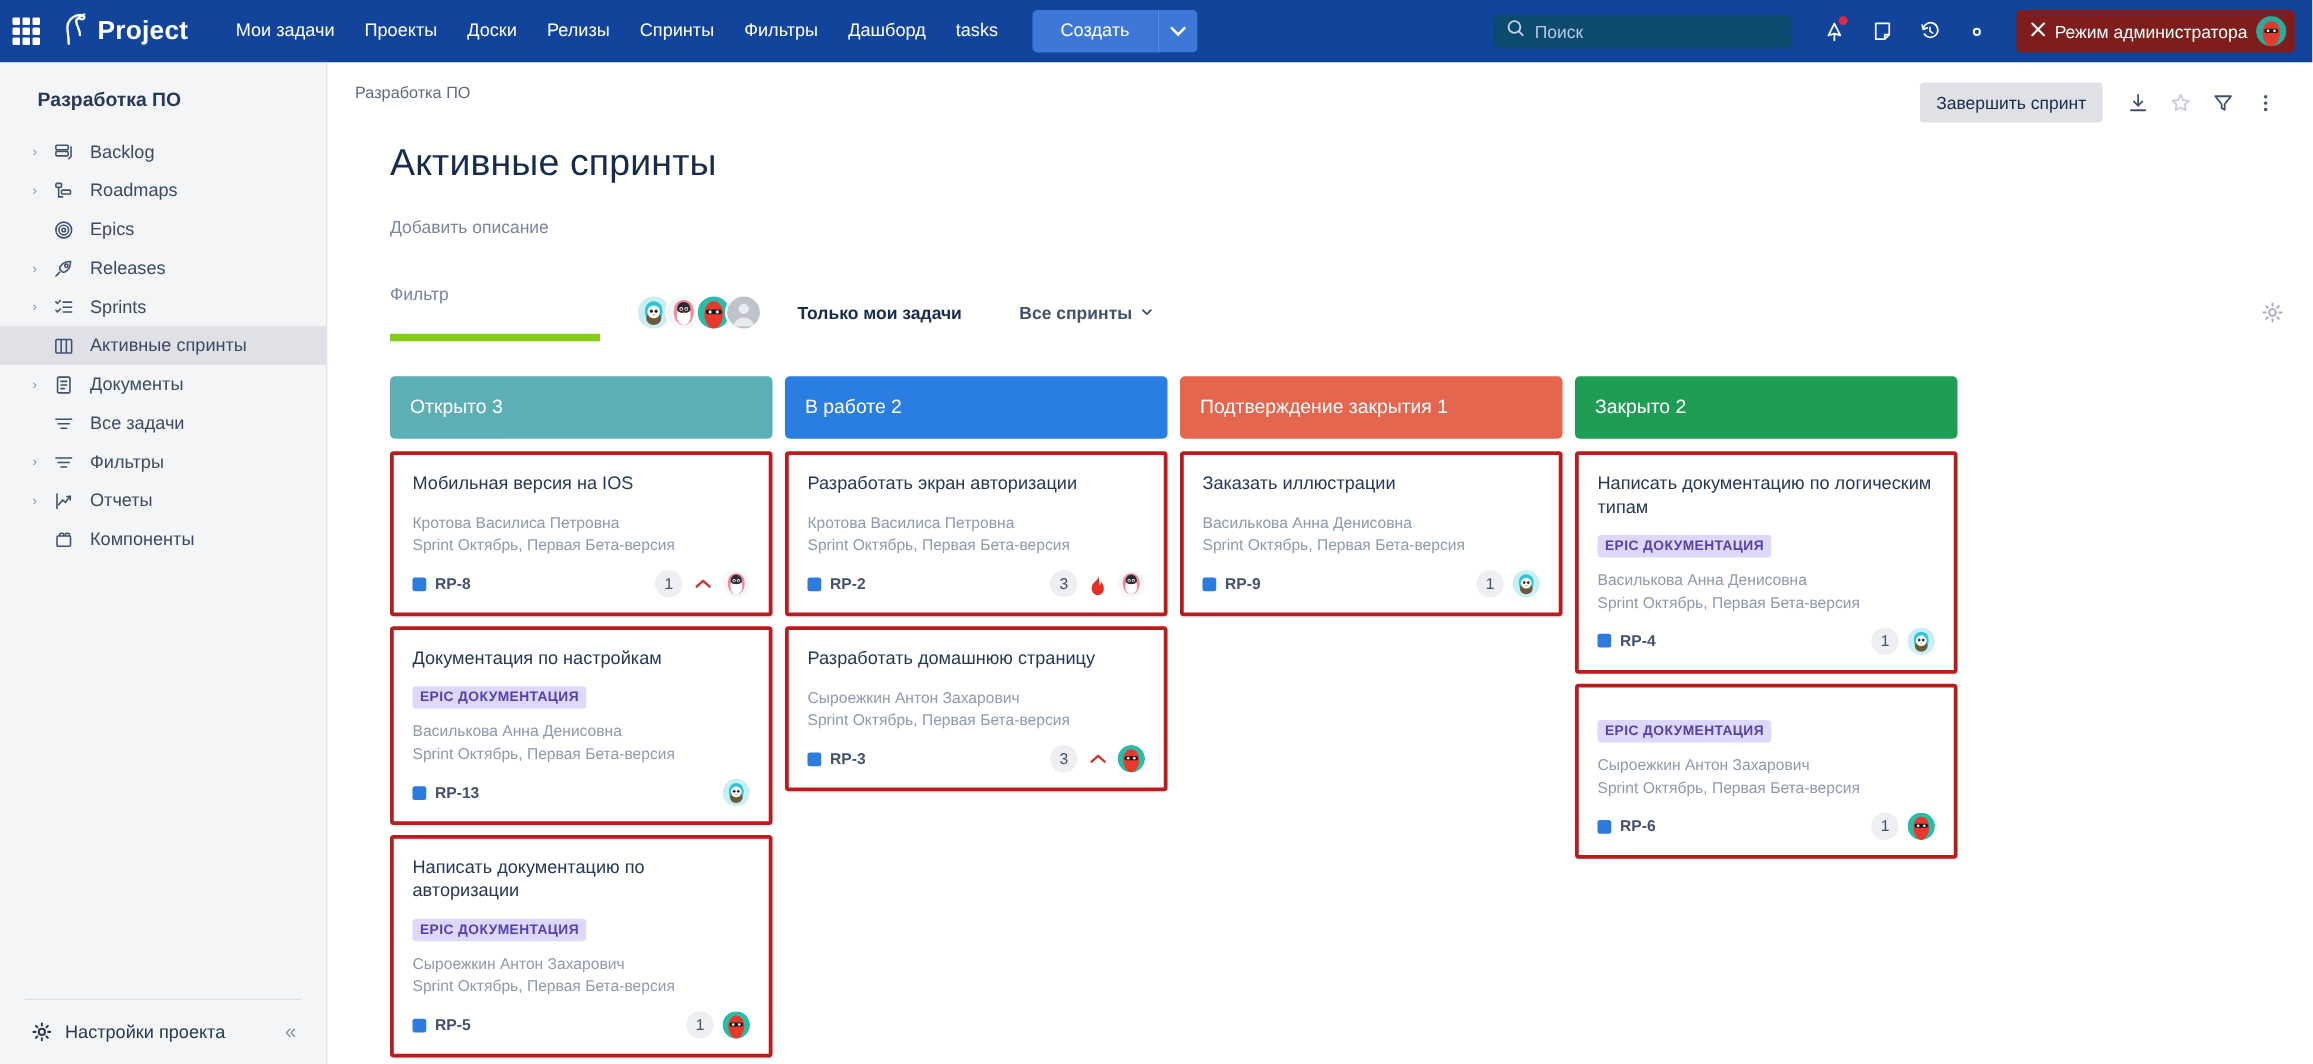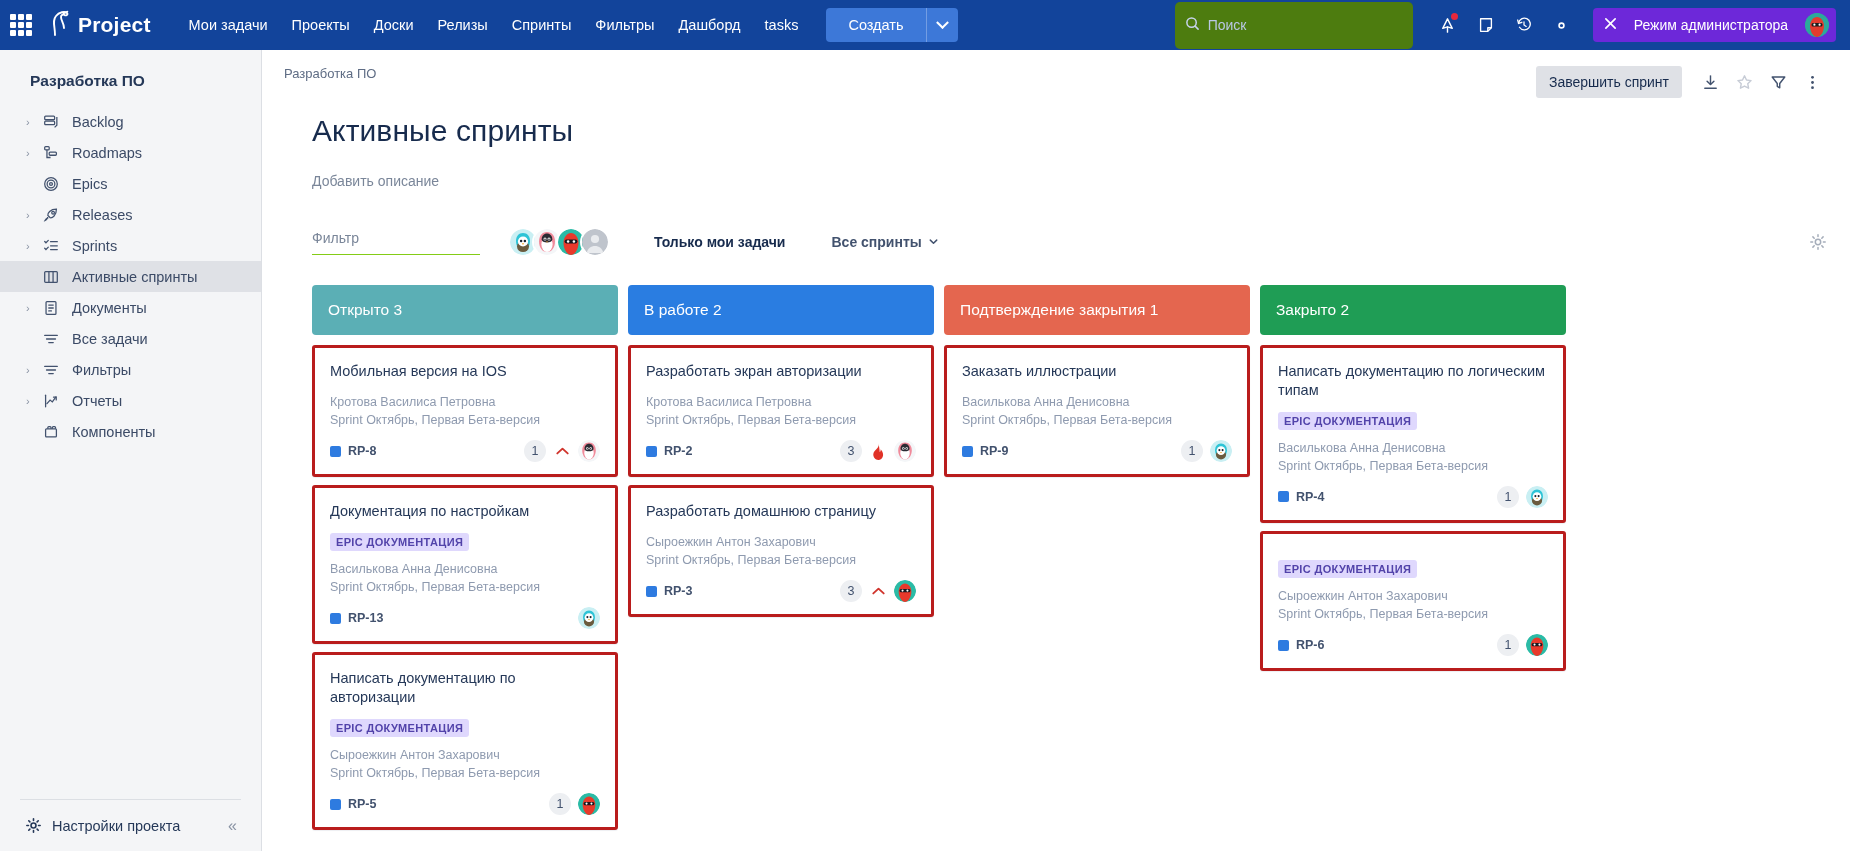--- a/index.html
+++ b/index.html
@@ -44,38 +44,38 @@
     border-radius: 0 4px 4px 0; border-left: 1px solid rgba(255,255,255,.28);
     display: flex; align-items: center; justify-content: center;
   }
   .create-caret::after {
     content: ""; width: 7px; height: 7px; border-right: 2px solid #fff;
     border-bottom: 2px solid #fff; transform: rotate(45deg) translate(-2px,-2px);
   }
 
   .topbar-right { margin-left: auto; display: flex; align-items: center; gap: 4px; }
   .search-box {
-    background: #4d7c0f; border-radius: 5px; height: 47px; width: 238px;
+    background: #0c4a6e; border-radius: 5px; height: 27px; width: 238px;
     display: flex; align-items: center; padding: 0 10px; margin-right: 14px;
     cursor: text;
   }
   .search-box input {
     background: transparent; border: none; outline: none; color: #fff;
     font-size: 14px; font-family: inherit; margin-left: 8px; width: 100%;
   }
   .search-box input::placeholder { color: #B9C8E4; }
 
   .tb-icon { width: 34px; height: 34px; display:flex; align-items:center;
     justify-content:center; cursor: pointer; border-radius: 4px; position: relative; }
   .dot-badge { position: absolute; top: 5px; right: 7px; width: 7px; height: 7px;
     background: #E8283C; border-radius: 50%; }
 
   .admin-btn {
-    background: #6d28d9; color: #fff; border: none; height: 34px;
-    border-radius: 4px; display: flex; align-items: center; gap: 17px;
+    background: #7f1d1d; color: #fff; border: none; height: 34px;
+    border-radius: 4px; display: flex; align-items: center; gap: 7px;
     padding: 0 7px 0 11px; margin-left: 10px; cursor: pointer;
     font-size: 14px; font-family: inherit; white-space: nowrap;
   }
   .admin-avatar { width: 24px; height: 24px; border-radius: 50%;
     background: #2BA99B; overflow: hidden; flex: none; }
 
   
   .body-wrap { display: flex; height: 801px; }
 
   
@@ -120,31 +120,31 @@
   }
   .hd-icon { width: 32px; height: 32px; display:flex; align-items:center;
     justify-content:center; cursor:pointer; border-radius:3px; color:#42526E; }
 
   .page-title { font-size: 30px; color: #172B4D; font-weight: 400;
     padding: 16px 0 0 50px; letter-spacing: .1px; }
   .page-desc { font-size: 14px; color: #7A8699; padding: 25px 0 0 50px; cursor: pointer; }
 
   .filterbar { display: flex; align-items: center; padding: 38px 0 0 50px; }
   .filter-input {
-    border: none; border-bottom: 1px solid #84cc16; outline: none;
+    border: none; border-bottom: 6px solid #84cc16; outline: none;
     width: 168px; font-size: 14px; font-family: inherit; color: #172B4D;
-    padding-bottom: 8px; background: transparent;
+    padding-bottom: 24px; background: transparent;
   }
   .filter-input::placeholder { color: #7A8699; }
   .avatars { display: flex; margin-left: 28px; }
   .av { width: 30px; height: 30px; border-radius: 50%; overflow: hidden;
     border: 2px solid #fff; margin-left: -6px; cursor: pointer; flex: none; }
   .av:first-child { margin-left: 0; }
   .only-mine { font-size: 14px; color: #172B4D; font-weight: 600;
-    margin-left: 44px; cursor: pointer; white-space: nowrap; }
+    margin-left: 28px; cursor: pointer; white-space: nowrap; }
   .all-sprints { font-size: 14px; color: #42526E; font-weight: 600;
     margin-left: 46px; cursor: pointer; display: flex; align-items: flex-start; gap: 6px; }
   .board-gear { margin-left: auto; margin-right: 22px; color: #A5ADBA;
     cursor: pointer; display: flex; align-items: center; }
 
   
   .board { display: flex; gap: 10px; padding: 28px 0 0 50px; align-items: flex-start; }
   .col { width: 306px; flex: none; }
   .col-head {
     height: 50px; border-radius: 4px; display: flex; align-items: center;

